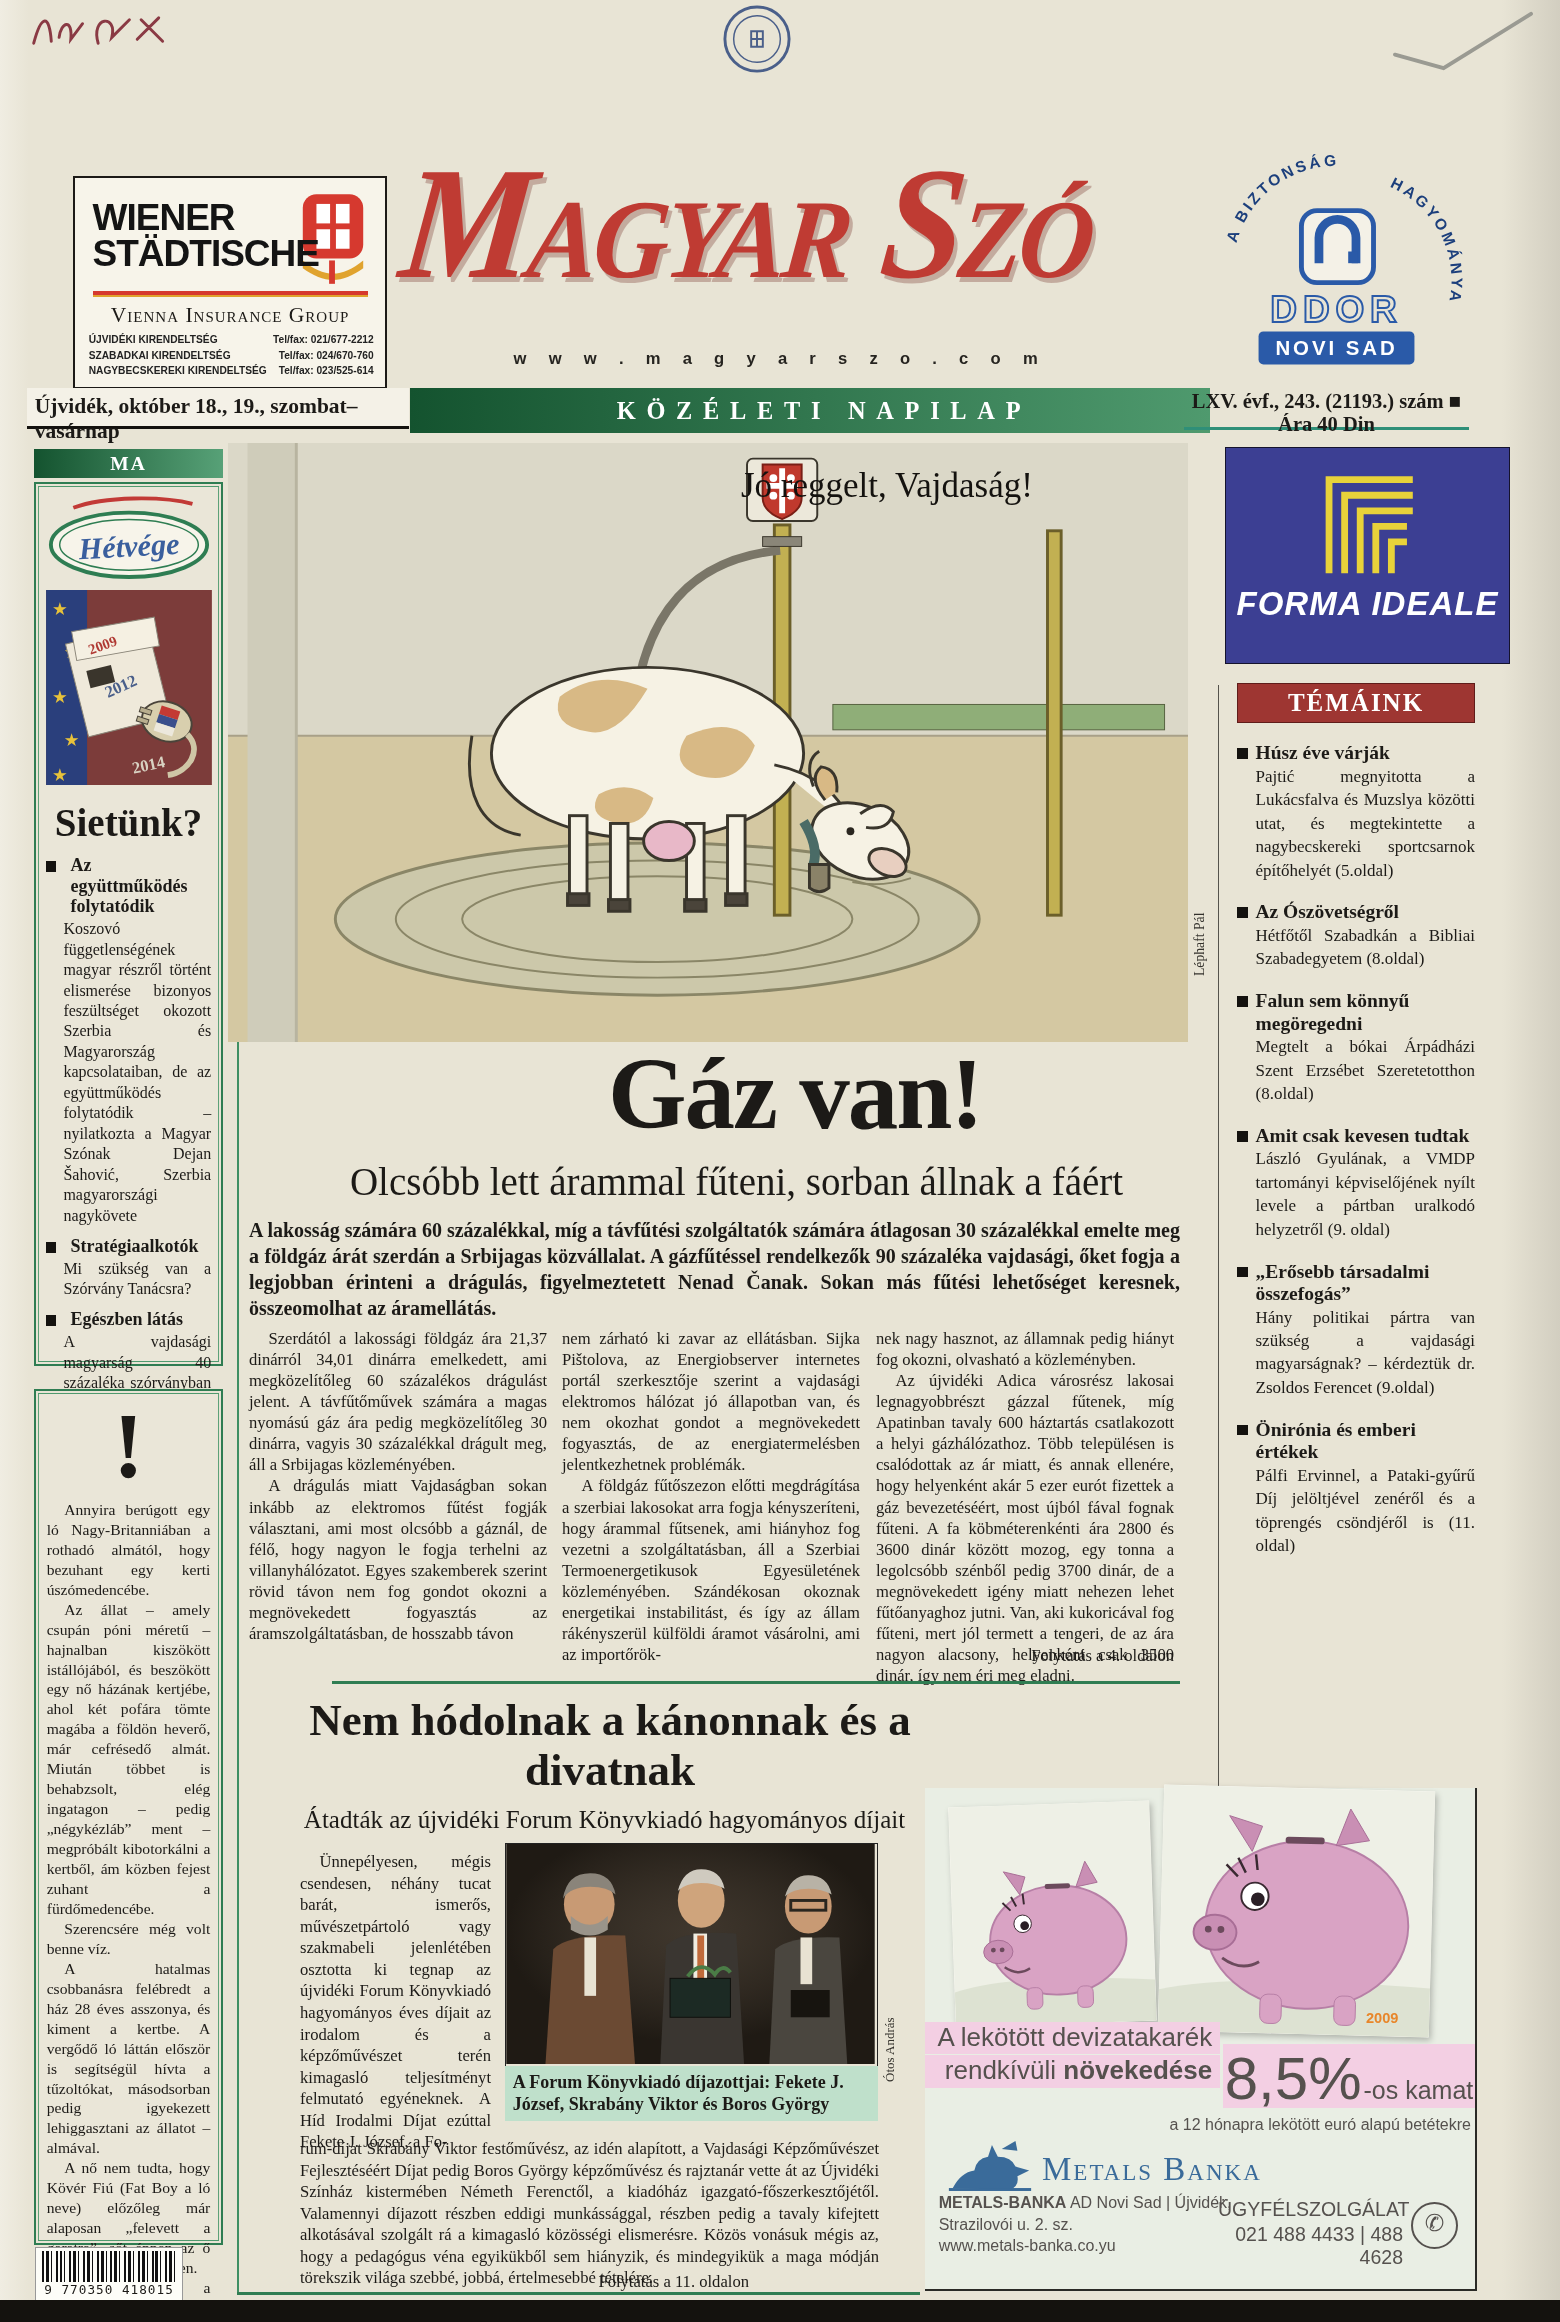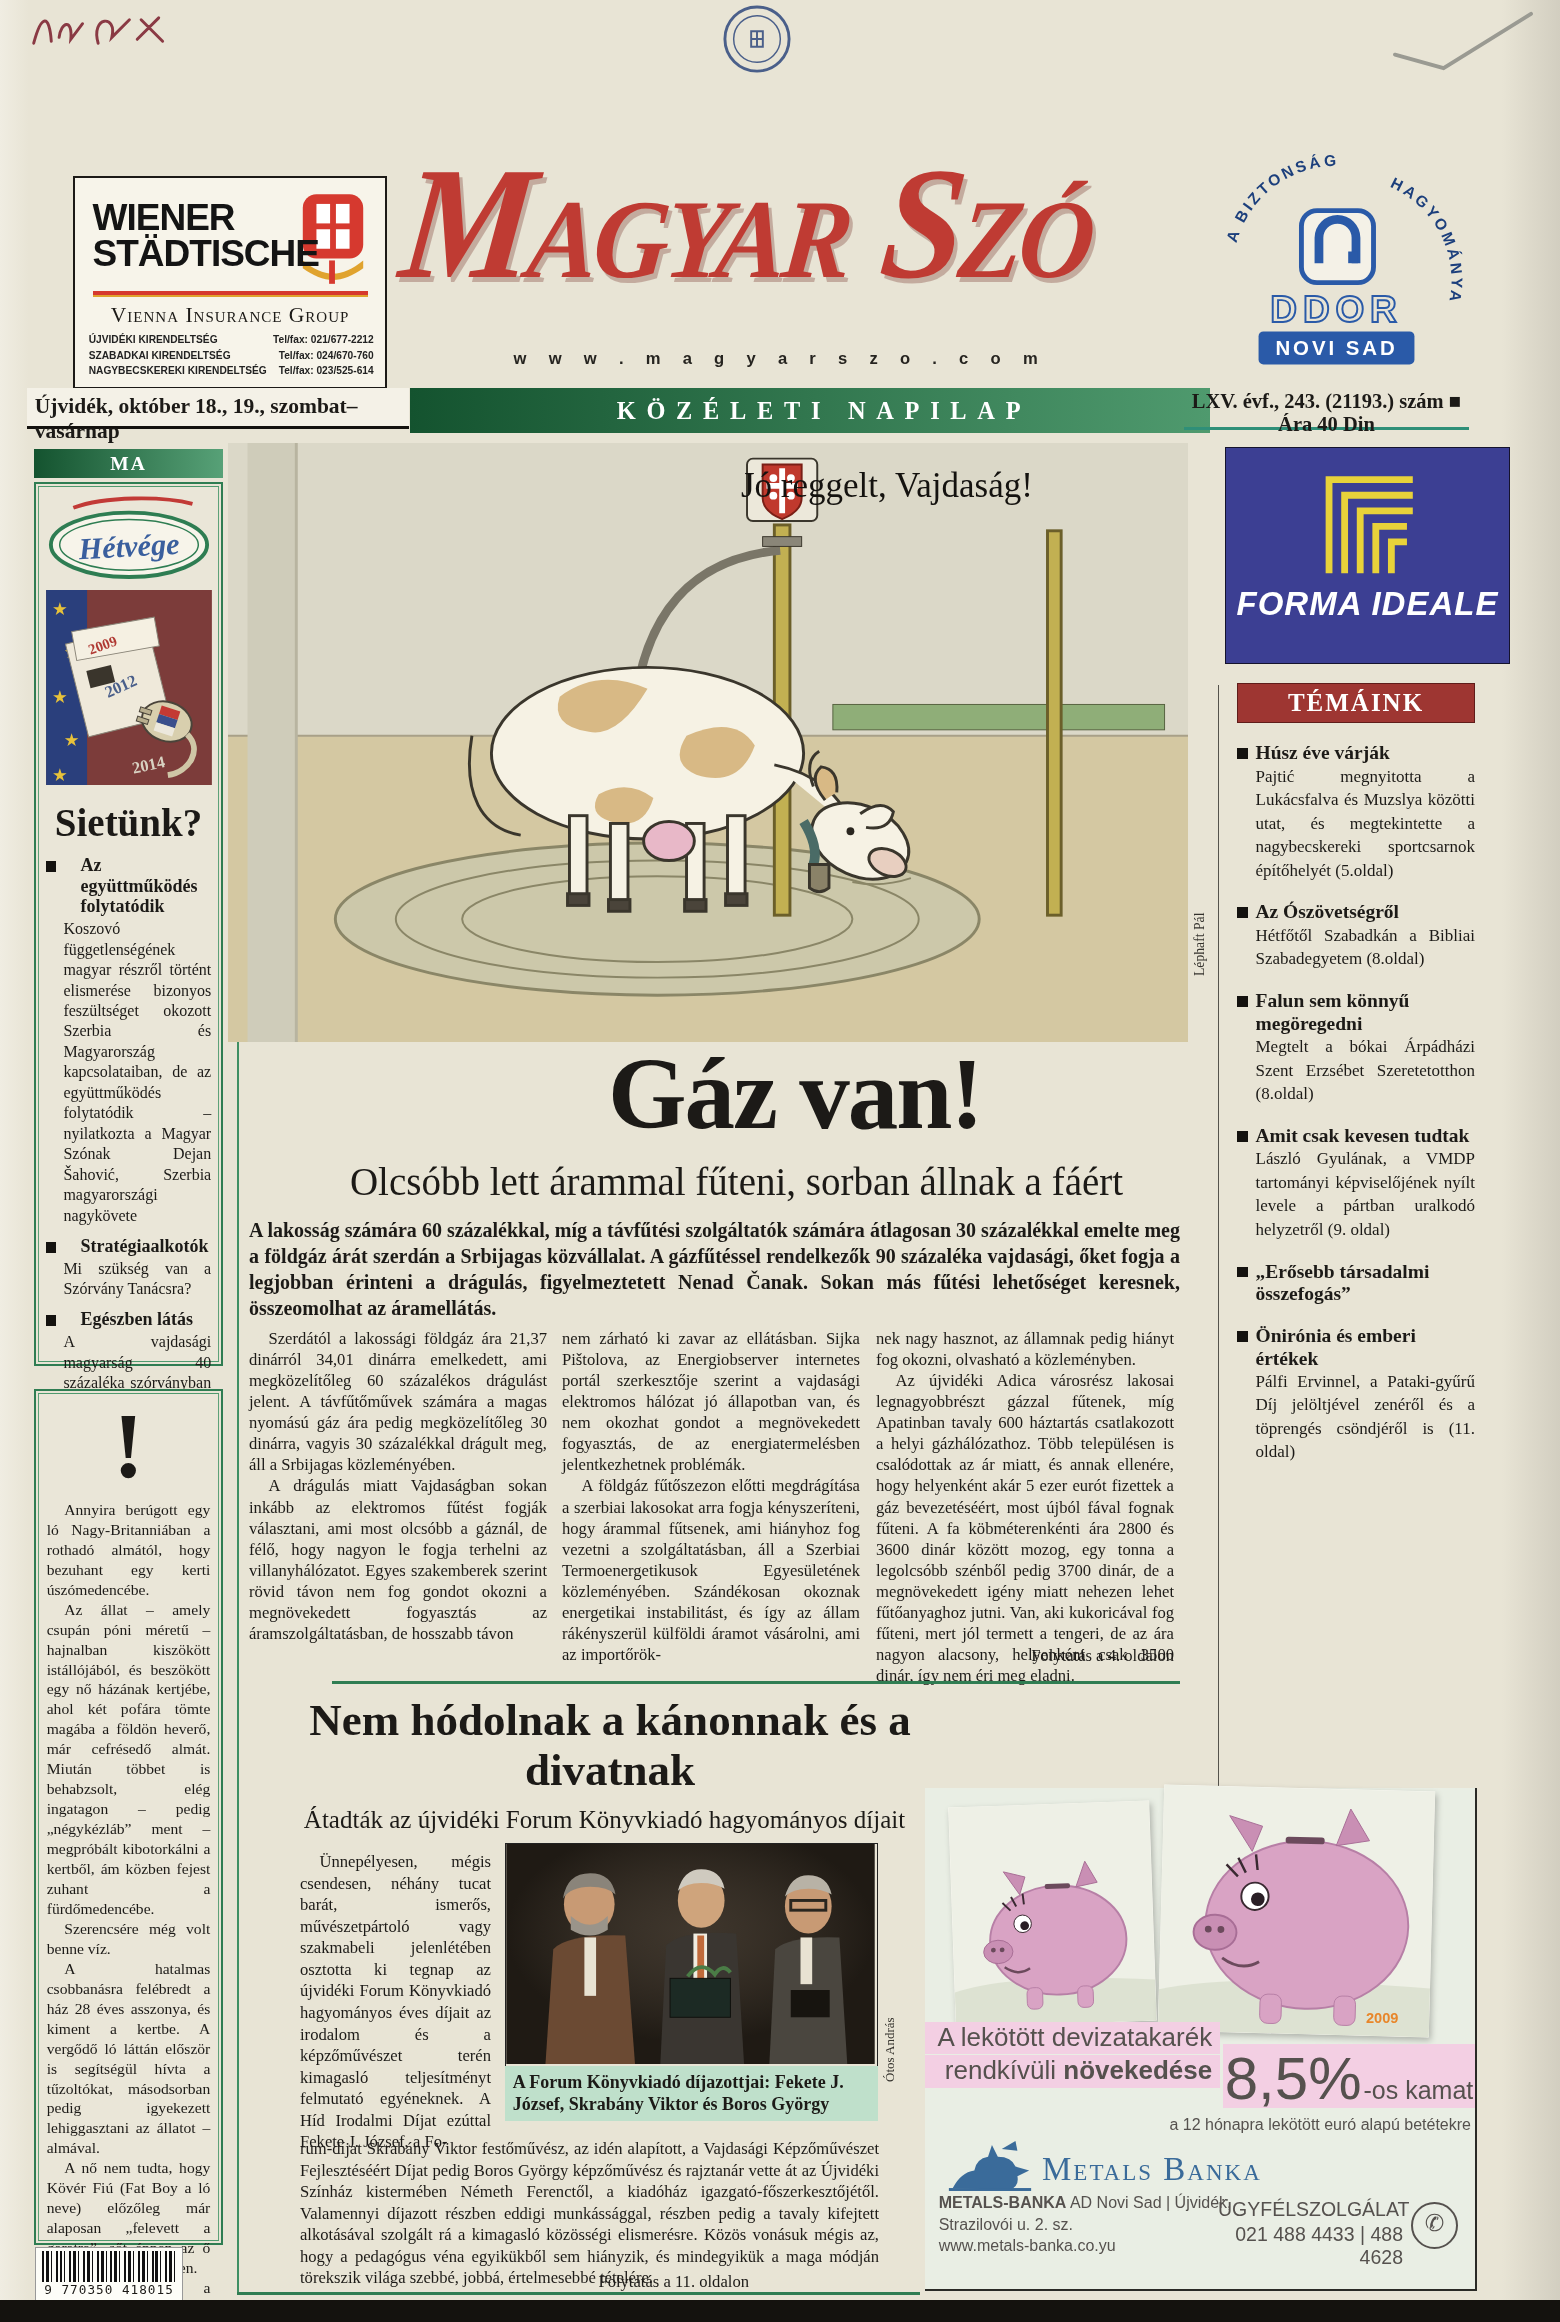--- a/index.html
+++ b/index.html
@@ -33,21 +33,21 @@
     border-top:2.9px solid #e8e4d5;padding-left:28px;}
   #dateline-right{left:1184px;top:390px;width:285px;height:37px;font-weight:bold;font-size:20.5px;
     border-bottom:3.9px solid #2f8f78;text-align:center;}
 
   
   #ma-bar{left:34px;top:449px;width:189px;height:29px;background:linear-gradient(90deg,#14532f,#57a177);
     color:#fff;text-align:center;font-size:19.5px;font-weight:bold;line-height:29px;letter-spacing:2px;}
   .greenbox{border:2.9px solid #2f7d52;box-shadow:inset 0 0 0 2px #e8e4d5, inset 0 0 0 2.9px #4f9a6e;background:#eae6d8;}
   #left-box1{left:34px;top:482px;width:189px;height:884px;padding:7.8px 9.8px;box-sizing:border-box;}
   #left-box2{left:34px;top:1389px;width:189px;height:856px;padding:5.9px 10.7px;box-sizing:border-box;}
-  .side-title-row{display:flex;gap:24px;margin:9.8px 0 2px 0;}
+  .side-title-row{display:flex;gap:14px;margin:9.8px 0 2px 0;}
   .bullet-sq{width:10.7px;height:10.7px;background:#14120f;flex:0 0 auto;margin-top:5.9px;}
   .side-title{font-weight:bold;font-size:18px;line-height:1.15;}
   .side-text{font-size:16px;line-height:1.28;text-align:justify;padding-left:17.6px;}
   #sietunk{text-align:center;font-size:39px;font-weight:bold;margin:15.6px 0 5.9px 0;}
   #exclaim{text-align:center;font-size:94px;font-weight:bold;line-height:.95;margin:3.9px 0 9.8px 0;}
   .pony{font-size:15.6px;line-height:1.28;text-align:justify;text-indent:17.6px;}
   #barcode{left:35px;top:2247px;width:148px;height:55px;background:#fdfdf8;border:1px solid #999;
     padding:2.9px 5.9px;box-sizing:border-box;}
   #barcode .bars{height:31px;background:repeating-linear-gradient(90deg,#111 0 2px,transparent 2px 3.9px,
     #111 3.9px 6.8px,transparent 6.8px 8.8px,#111 8.8px 9.8px,transparent 9.8px 13.7px);}
@@ -444,20 +444,21 @@
           <span class="bullet-sq"></span>
         <span class="tm-title">Amit csak kevesen tudtak</span>
         </div>
       <p class="tm-text">László Gyulának, a VMDP tartományi képviselőjének nyílt levele a pártban uralkodó helyzetről (9. oldal)</p>
     </div>
     <div class="tm-item">
       <div class="tm-title-row">
           <span class="bullet-sq"></span>
         <span class="tm-title">„Erősebb társadalmi összefogás”</span>
         </div>
+      <p class="tm-text">Hány politikai pártra van szükség a vajdasági magyarságnak? – kérdeztük dr. Zsoldos Ferencet (9.oldal)</p>
     </div>
     <div class="tm-item">
       <div class="tm-title-row">
           <span class="bullet-sq"></span>
         <span class="tm-title">Önirónia és emberi értékek</span>
         </div>
       <p class="tm-text">Pálfi Ervinnel, a Pataki-gyűrű Díj jelöltjével zenéről és a töprengés csöndjéről is (11. oldal)</p>
     </div>
   </div>
 

